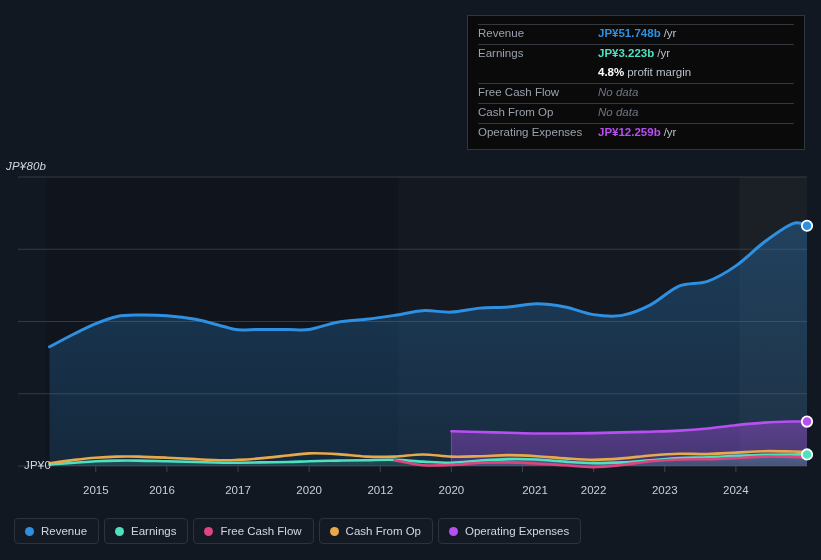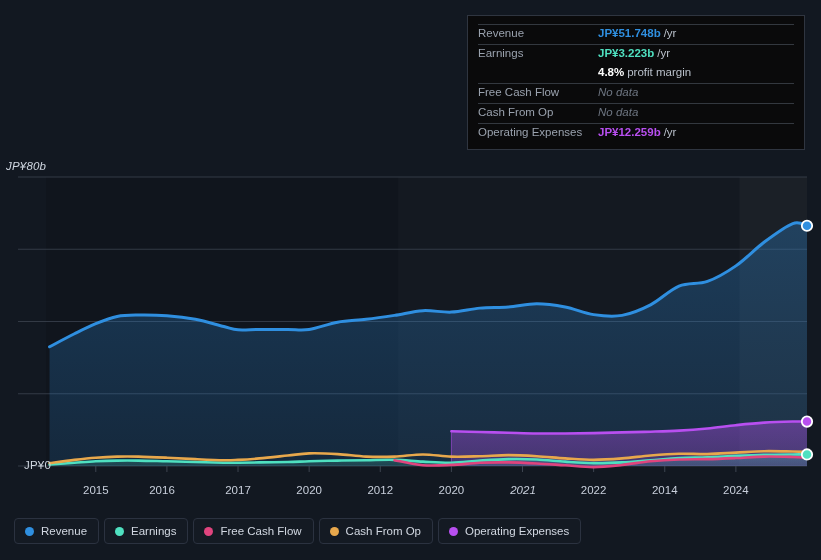--- a/index.html
+++ b/index.html
@@ -197,23 +197,23 @@
   <div class="y-label" id="y-label-top">JP¥80b</div>
   <div class="y-label" id="y-label-zero">JP¥0</div>
 
   <div id="x-axis">
       <div class="x-label" style="left: 95.785px;">2015</div>
       <div class="x-label" style="left: 162px;">2016</div>
       <div class="x-label" style="left: 238.028px;">2017</div>
       <div class="x-label" style="left: 309.15px;">2020</div>
       <div class="x-label" style="left: 380.271px;">2012</div>
       <div class="x-label" style="left: 451.393px;">2020</div>
-      <div class="x-label" style="left: 523px; font-style: italic;">2021</div>
+      <div class="x-label" style="left: 535px;">2021</div>
       <div class="x-label" style="left: 593.636px;">2022</div>
-      <div class="x-label" style="left: 664.757px;">2014</div>
+      <div class="x-label" style="left: 664.757px;">2023</div>
       <div class="x-label" style="left: 735.879px; text-align: center;">2024</div>
     </div>
 
   <div id="tooltip">
     <div id="tooltip-rows">
         <div class="tt-row">
           <div class="tt-label">Revenue</div>
           <div class="tt-value" style="color: rgb(47, 143, 224);">JP¥51.748b</div>
           <span class="tt-suffix">/yr</span>
         </div>

